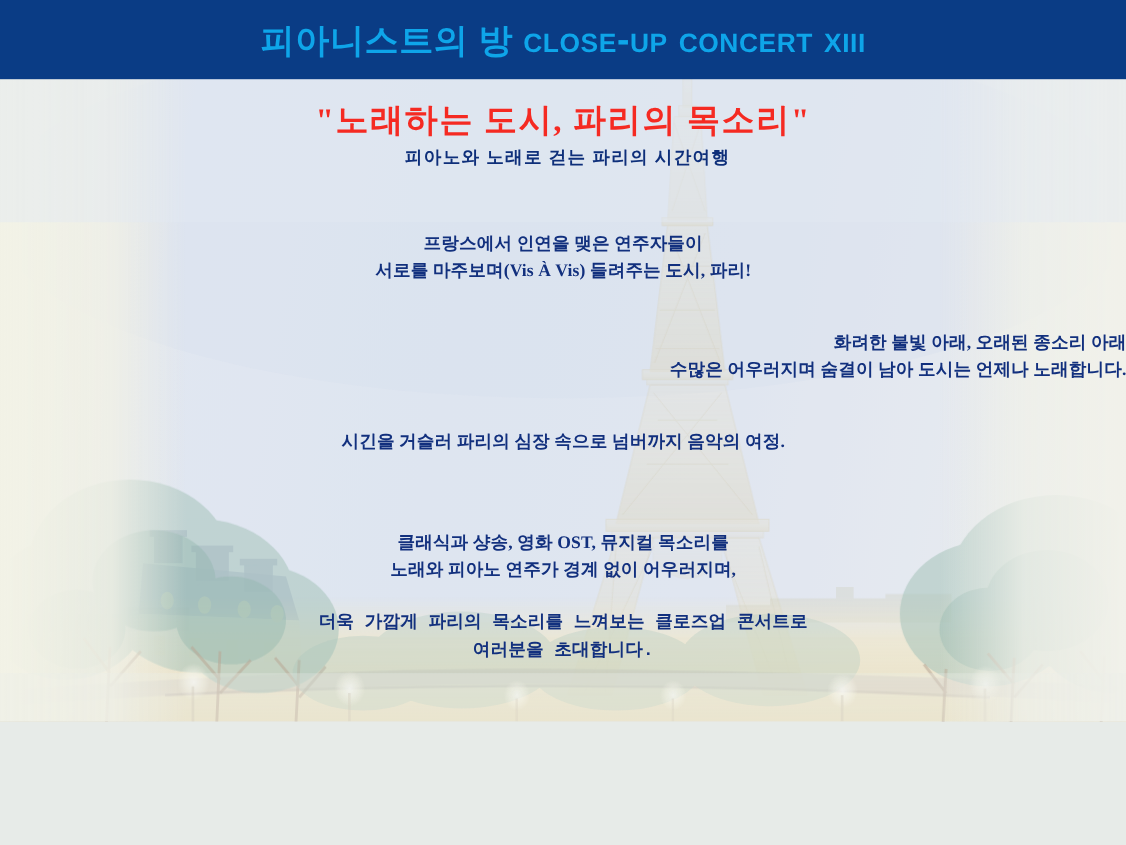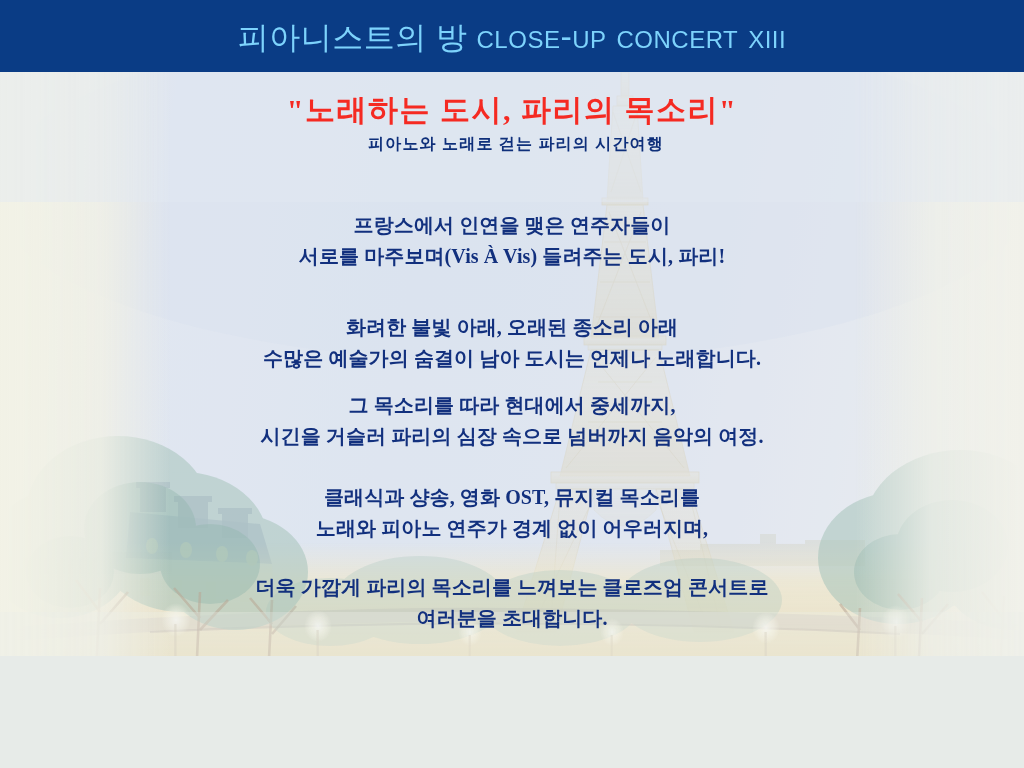--- a/index.html
+++ b/index.html
@@ -27,24 +27,24 @@
     top: 0;
     width: 1024px;
     height: 72px;
     background: #0a3c85;
     display: flex;
     align-items: center;
     justify-content: center;
     z-index: 40;
   }
   .header-title {
-    color: #7dd3fc;
+    color: #0ea5e9;
     font-family: "Liberation Sans", "DejaVu Sans", sans-serif;
     font-size: 31px;
-    font-weight: normal;
+    font-weight: bold;
     letter-spacing: 0.5px;
     white-space: nowrap;
     line-height: 1;
   }
   .header-title .en {
     font-variant: small-caps;
     text-transform: lowercase;
     font-size: 34px;
     letter-spacing: 0.5px;
   }
@@ -120,32 +120,32 @@
     font-weight: bold;
     letter-spacing: 1.2px;
     line-height: 1.25;
   }
 
   .body-block {
     position: absolute;
     left: 0;
     width: 1024px;
     color: #12307e;
-    font-size: 20px;
+    font-size: 16px;
     font-weight: bold;
     line-height: 1.55;
     letter-spacing: 0.1px;
   }
   .body-block .ln { display: block; white-space: nowrap; }
 
   .blk-1 { top: 138px; }
-  .blk-2 { top: 240px; }
+  .blk-2 { top: 228px; text-align: right; }
   .blk-3 { top: 318px; }
   .blk-4 { top: 410px; }
-  .blk-5 { top: 500px; }
+  .blk-5 { top: 482px; font-family: Liberation Mono, monospace; }
 </style>
 </head>
 <body>
 
 <div class="slide">
 
   <div class="art">
     <svg width="1024" height="584" viewBox="0 0 1024 584" aria-hidden="true">
       <defs>
         <linearGradient id="towerGrad" x1="0" y1="0" x2="0" y2="1">
@@ -348,25 +348,24 @@
     <div class="main-title">"노래하는 도시, 파리의 목소리"</div>
     <div class="sub-title">피아노와 노래로 걷는 파리의 시간여행</div>
 
     <div class="body-block blk-1">
       <span class="ln">프랑스에서 인연을 맺은 연주자들이</span>
       <span class="ln">서로를 마주보며(Vis À Vis) 들려주는 도시, 파리!</span>
     </div>
 
     <div class="body-block blk-2">
       <span class="ln">화려한 불빛 아래, 오래된 종소리 아래</span>
-      <span class="ln">수많은 예술가의 숨결이 남아 도시는 언제나 노래합니다.</span>
+      <span class="ln">수많은 어우러지며 숨결이 남아 도시는 언제나 노래합니다.</span>
     </div>
 
     <div class="body-block blk-3">
-      <span class="ln">그 목소리를 따라 현대에서 중세까지,</span>
       <span class="ln">시긴을 거슬러 파리의 심장 속으로 넘버까지 음악의 여정.</span>
     </div>
 
     <div class="body-block blk-4">
       <span class="ln">클래식과 샹송, 영화 OST, 뮤지컬 목소리를</span>
       <span class="ln">노래와 피아노 연주가 경계 없이 어우러지며,</span>
     </div>
 
     <div class="body-block blk-5">
       <span class="ln">더욱 가깝게 파리의 목소리를 느껴보는 클로즈업 콘서트로</span>

